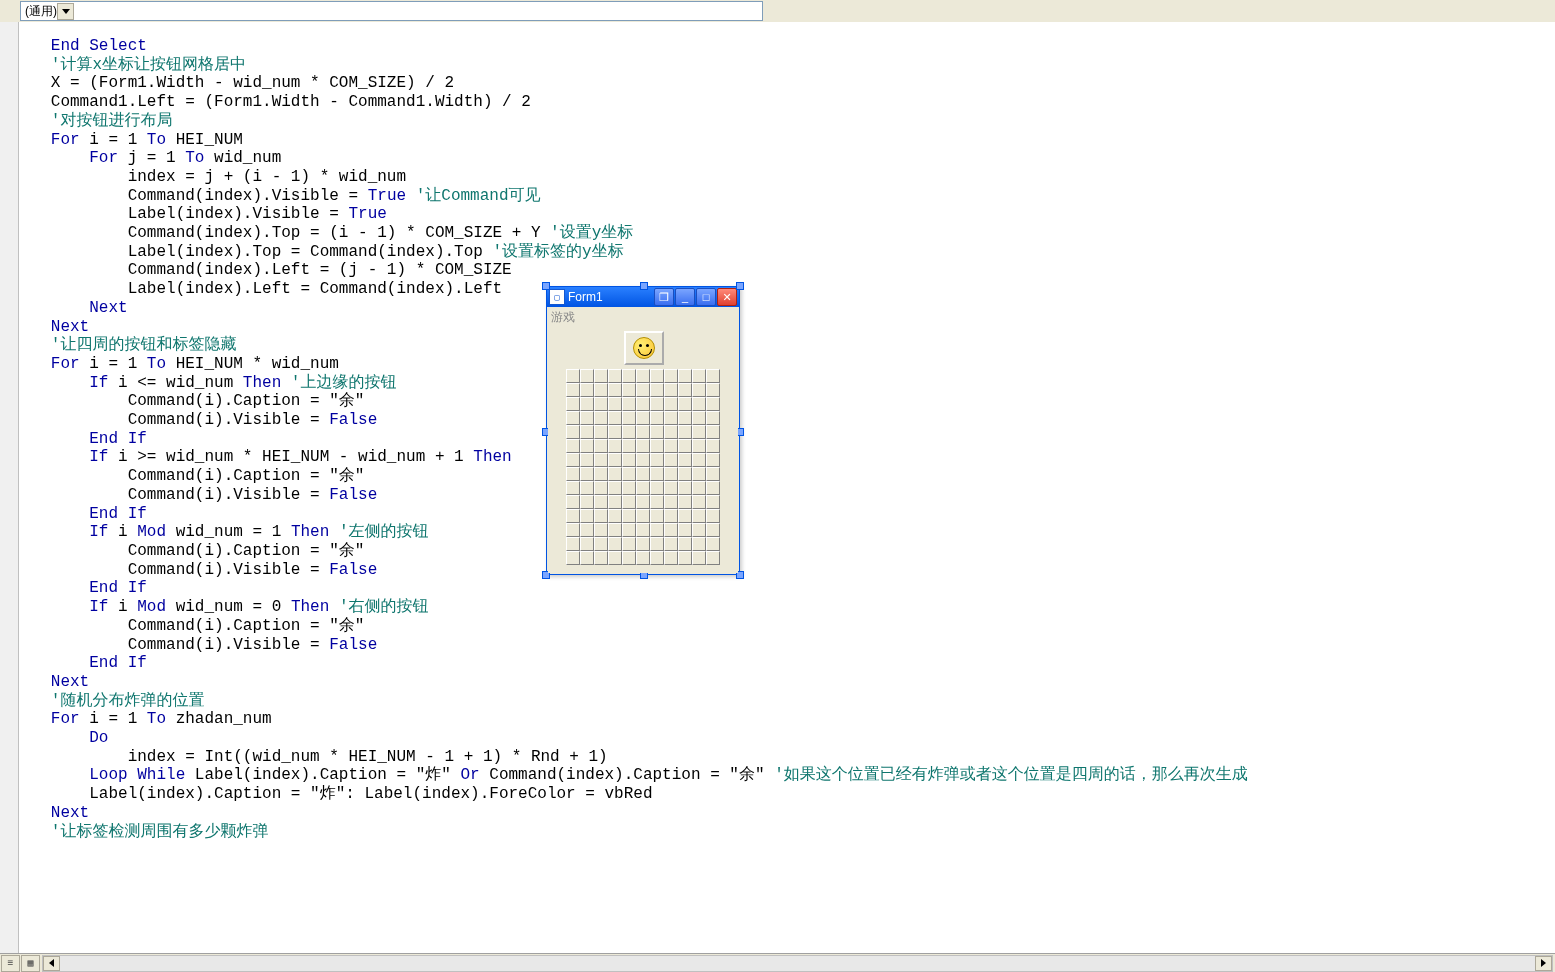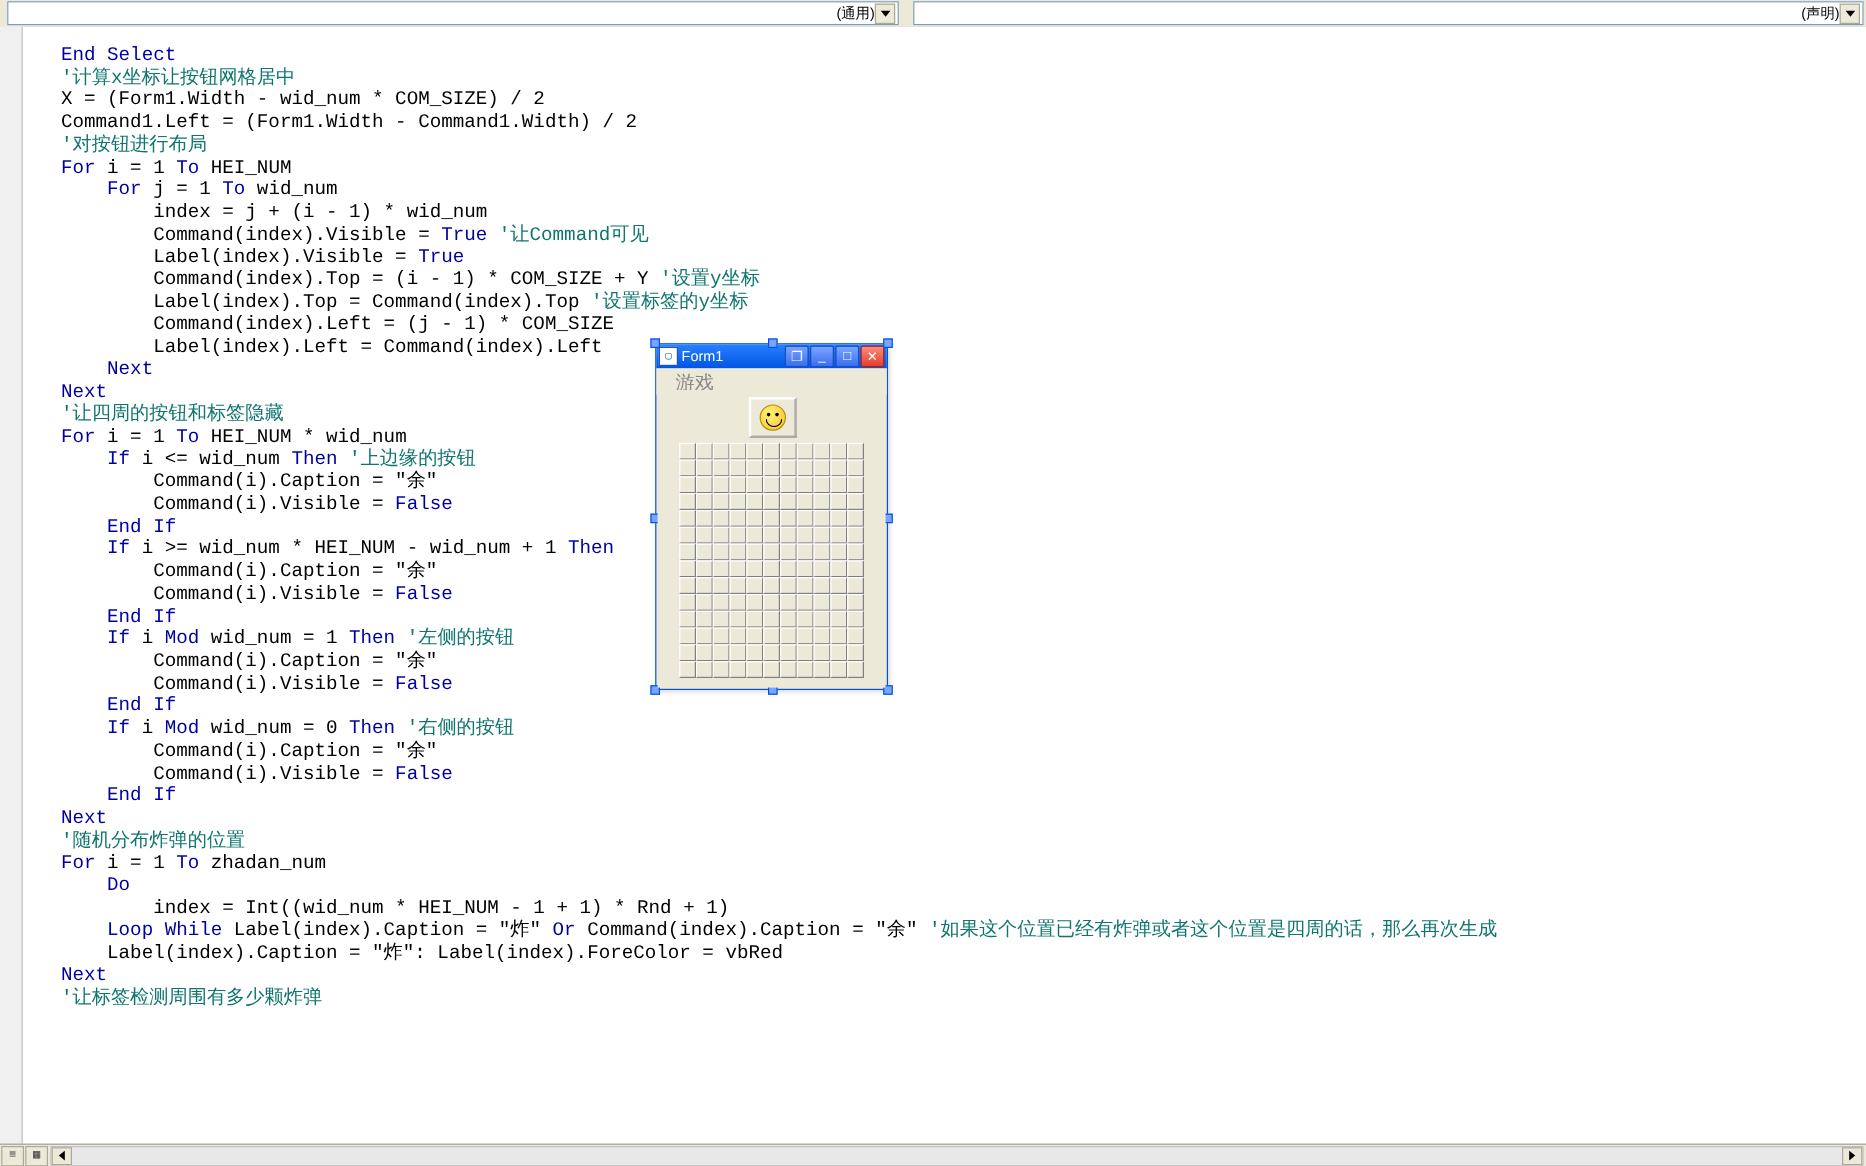--- a/index.html
+++ b/index.html
@@ -1,17 +1,17 @@
 <!DOCTYPE html>
 <html><head>
 <meta charset="utf-8">
 <style>
   html,body{margin:0;padding:0;width:1555px;height:972px;font-family:"NSimSun","SimSun","Courier New",monospace;font-size:16px;background:#fff;overflow:hidden}
   .topbar{display:flex;width:100%;height:22px;background:#ece9d8;border-bottom:1px solid #a0a0a0}
-  .combo{height:18px;background:#fff;border:1px solid #7f9db9;margin:1px 6px;font-size:12px;font-family:"SimSun",sans-serif;display:flex;align-items:center;justify-content:flex-end;padding:0 2px 0 4px}
+  .combo{height:18px;background:#fff;border:1px solid #7f9db9;margin:1px 20px;font-size:12px;font-family:"SimSun",sans-serif;display:flex;align-items:center;justify-content:flex-start;padding:0 2px 0 4px}
   .combo-left{flex:0 0 735px}
   .combo-right{flex:1;margin-right:2px}
   .combo .arrow{width:15px;height:15px;background:#ece9d8;border:1px solid #aca899;display:flex;align-items:center;justify-content:center}
   .combo .arrow::after{content:"";border-left:4px solid transparent;border-right:4px solid transparent;border-top:5px solid #000}
   .workspace{position:absolute;top:22px;left:0;right:0;bottom:18px;background:#fff;overflow:hidden}
   .gutter{position:absolute;top:0;left:0;width:18px;bottom:0;background:#f0f0f0;border-right:1px solid #c0c0c0}
   .code{position:absolute;top:0;left:22px;right:0;bottom:0;white-space:pre;line-height:18.7px;font-family:"NSimSun","SimSun","Courier New",monospace;font-size:16px;color:#000;padding-top:15px}
   .kw{color:#0000a0}
   .cm{color:#0f766e}
   .bottombar{position:absolute;left:0;right:0;bottom:0;height:18px;background:#ece9d8;border-top:1px solid #a0a0a0;display:flex;align-items:center}
@@ -23,44 +23,40 @@
   .sbtrack .ab.l::after{content:"";border-top:4px solid transparent;border-bottom:4px solid transparent;border-right:5px solid #000}
   .sbtrack .ab.r::after{content:"";border-top:4px solid transparent;border-bottom:4px solid transparent;border-left:5px solid #000}
   
   .formwin{position:absolute;left:546px;top:286px;width:192px;height:287px;border:1px solid #0054e3;background:#ece9d8;box-shadow:2px 2px 4px rgba(0,0,0,.2)}
   .formwin .tb{height:20px;background:linear-gradient(to right,#0a246a,#3a6ea5,#0a246a);background:linear-gradient(to bottom,#2a80ff,#0054e3);display:flex;align-items:center;padding:0 2px}
   .formwin .tb .ficon{width:14px;height:14px;background:#fff;border:1px solid #1458d0;font-size:9px;display:flex;align-items:center;justify-content:center;color:#1458d0;margin-right:3px}
   .formwin .tb .ftxt{color:#fff;font-size:12px;font-weight:normal;font-family:"SimSun",sans-serif;flex:1}
   .formwin .tb .tbbtn{width:18px;height:16px;margin-left:1px;border-radius:2px;display:flex;align-items:center;justify-content:center;font-size:11px;color:#fff;font-family:Arial}
   .formwin .tb .tbbtn.blue{background:linear-gradient(to bottom,#7aa5ff,#3a6ef0);border:1px solid #1a4ec0}
   .formwin .tb .tbbtn.red{background:linear-gradient(to bottom,#ff8a7a,#e04030);border:1px solid #b02010}
-  .formwin .menu{height:18px;background:#ece9d8;font-size:16px;color:#888;padding:2px 16px;font-family:"SimSun",sans-serif}
+  .formwin .menu{height:18px;background:#ece9d8;font-size:12px;color:#888;padding:2px 4px;font-family:"SimSun",sans-serif}
   .formwin .body{position:absolute;top:38px;left:1px;right:1px;bottom:1px;background:#ece9d8}
   .smilebtn{position:absolute;left:76px;top:6px;width:36px;height:30px;background:#ece9d8;border:2px outset #fff;display:flex;align-items:center;justify-content:center}
   .smilebtn .face{width:20px;height:20px;border-radius:50%;background:radial-gradient(circle at 35% 35%,#fff176,#fbc02d);border:1px solid #b38f00;position:relative}
   .smilebtn .face::before{content:"";position:absolute;left:5px;top:6px;width:3px;height:3px;background:#000;border-radius:50%;box-shadow:7px 0 0 #000}
   .smilebtn .face::after{content:"";position:absolute;left:4px;top:11px;width:12px;height:6px;border:1.5px solid #000;border-top:none;border-radius:0 0 12px 12px}
   .grid{position:absolute;left:18px;top:44px;display:grid;grid-template-columns:repeat(11,14px);grid-template-rows:repeat(14,14px);gap:0}
   .grid .cell{width:14px;height:14px;background:#ece9d8;border:1px solid #fff;border-right-color:#808080;border-bottom-color:#808080;box-sizing:border-box}
   
   .selhandles{position:absolute;left:-4px;top:-4px;right:-4px;bottom:-4px;pointer-events:none}
   .selhandles .h{position:absolute;width:6px;height:6px;background:#7aa5ff;border:1px solid #0054e3}
 </style>
 </head>
 <body>
 
 <div class="topbar">
   <div class="combo combo-left">
     <span>(通用)</span>
     <span class="arrow"></span>
   </div>
-  <div class="combo combo-right">
-    <span>(声明)</span>
-    <span class="arrow"></span>
-  </div>
 </div>
 
 <div class="workspace">
   <div class="gutter"></div>
   <div class="code" id="codeArea"><div>   <span class="kw">End Select</span></div><div><span></span></div><div>   <span class="cm">'计算x坐标让按钮网格居中</span></div><div>   <span>X = (Form1.Width - wid_num * COM_SIZE) / 2</span></div><div>   <span>Command1.Left = (Form1.Width - Command1.Width) / 2</span></div><div>   <span class="cm">'对按钮进行布局</span></div><div>   <span class="kw">For</span><span> i = 1 </span><span class="kw">To</span><span> HEI_NUM</span></div><div>       <span class="kw">For</span><span> j = 1 </span><span class="kw">To</span><span> wid_num</span></div><div>           <span>index = j + (i - 1) * wid_num</span></div><div>           <span>Command(index).Visible = </span><span class="kw">True</span><span> </span><span class="cm">'让Command可见</span></div><div>           <span>Label(index).Visible = </span><span class="kw">True</span></div><div>           <span>Command(index).Top = (i - 1) * COM_SIZE + Y </span><span class="cm">'设置y坐标</span></div><div>           <span>Label(index).Top = Command(index).Top </span><span class="cm">'设置标签的y坐标</span></div><div>           <span>Command(index).Left = (j - 1) * COM_SIZE</span></div><div>           <span>Label(index).Left = Command(index).Left</span></div><div>       <span class="kw">Next</span></div><div>   <span class="kw">Next</span></div><div>   <span class="cm">'让四周的按钮和标签隐藏</span></div><div>   <span class="kw">For</span><span> i = 1 </span><span class="kw">To</span><span> HEI_NUM * wid_num</span></div><div>       <span class="kw">If</span><span> i &lt;= wid_num </span><span class="kw">Then</span><span> </span><span class="cm">'上边缘的按钮</span></div><div>           <span>Command(i).Caption = "余"</span></div><div>           <span>Command(i).Visible = </span><span class="kw">False</span></div><div>       <span class="kw">End If</span></div><div>       <span class="kw">If</span><span> i &gt;= wid_num * HEI_NUM - wid_num + 1 </span><span class="kw">Then</span></div><div>           <span>Command(i).Caption = "余"</span></div><div>           <span>Command(i).Visible = </span><span class="kw">False</span></div><div>       <span class="kw">End If</span></div><div>       <span class="kw">If</span><span> i </span><span class="kw">Mod</span><span> wid_num = 1 </span><span class="kw">Then</span><span> </span><span class="cm">'左侧的按钮</span></div><div>           <span>Command(i).Caption = "余"</span></div><div>           <span>Command(i).Visible = </span><span class="kw">False</span></div><div>       <span class="kw">End If</span></div><div>       <span class="kw">If</span><span> i </span><span class="kw">Mod</span><span> wid_num = 0 </span><span class="kw">Then</span><span> </span><span class="cm">'右侧的按钮</span></div><div>           <span>Command(i).Caption = "余"</span></div><div>           <span>Command(i).Visible = </span><span class="kw">False</span></div><div>       <span class="kw">End If</span></div><div>   <span class="kw">Next</span></div><div>   <span class="cm">'随机分布炸弹的位置</span></div><div>   <span class="kw">For</span><span> i = 1 </span><span class="kw">To</span><span> zhadan_num</span></div><div>       <span class="kw">Do</span></div><div>           <span>index = Int((wid_num * HEI_NUM - 1 + 1) * Rnd + 1)</span></div><div>       <span class="kw">Loop While</span><span> Label(index).Caption = "炸" </span><span class="kw">Or</span><span> Command(index).Caption = "余" </span><span class="cm">'如果这个位置已经有炸弹或者这个位置是四周的话，那么再次生成</span></div><div>       <span>Label(index).Caption = "炸": Label(index).ForeColor = vbRed</span></div><div>   <span class="kw">Next</span></div><div>   <span class="cm">'让标签检测周围有多少颗炸弹</span></div></div>
 </div>
 
 <div class="bottombar">
   <div class="viewbtn">≡</div>
   <div class="viewbtn">▦</div>

